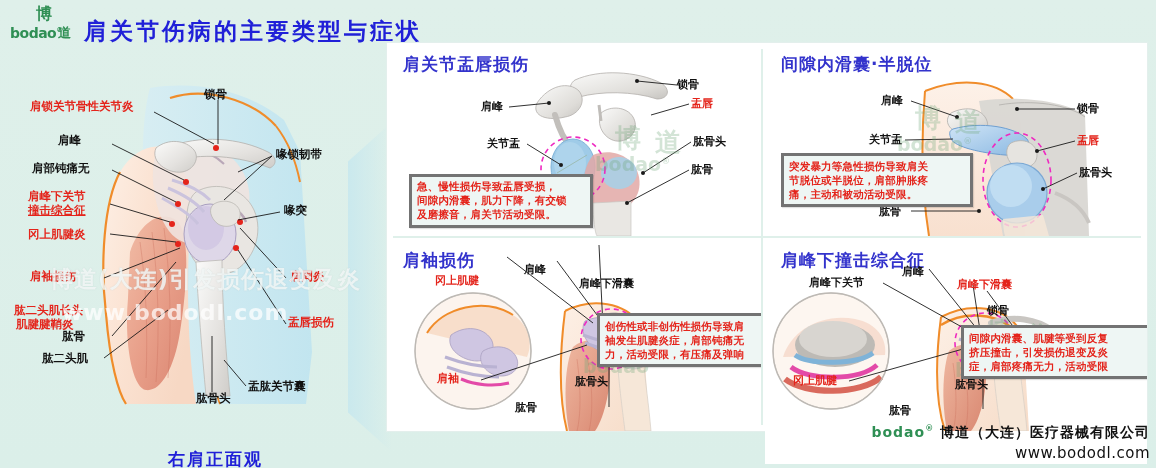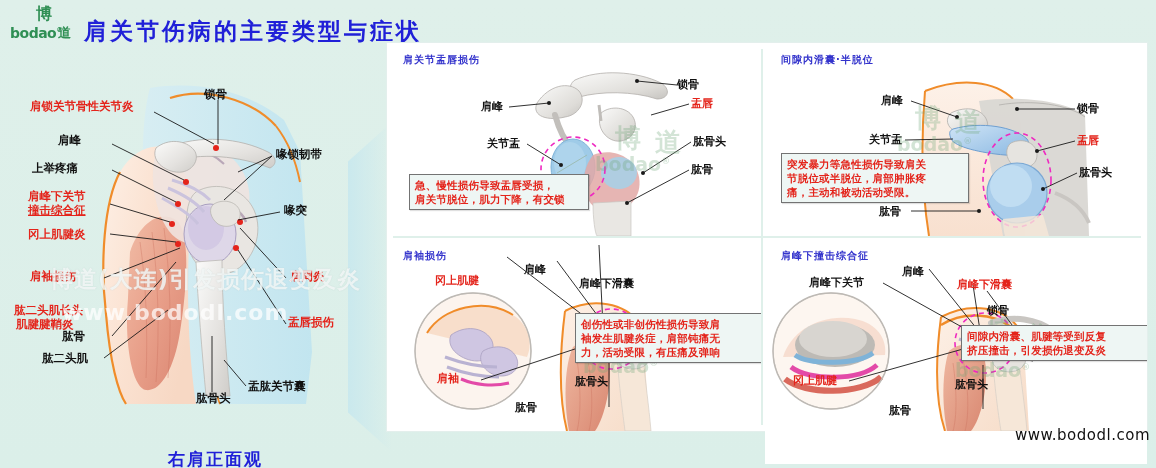--- a/index.html
+++ b/index.html
@@ -46,24 +46,24 @@
   .grid{position:absolute;left:386px;top:42px;width:760px;height:388px;
         background:#ffffff;border:1px solid #e3efec;}
   .cell{position:absolute;background:#ffffff;overflow:hidden;}
   .cell.c1{left:0;top:0;width:374px;height:193px;}
   .cell.c2{left:378px;top:0;width:382px;height:193px;}
   .cell.c3{left:0;top:196px;width:374px;height:192px;}
   .cell.c4{left:378px;top:196px;width:382px;height:225px;}
   .vsep{position:absolute;left:374px;top:6px;width:2px;height:376px;background:#dff0ea;}
   .hsep{position:absolute;left:6px;top:193px;width:748px;height:2px;background:#dff0ea;}
 
-  .cell-title{position:absolute;left:16px;top:10px;font-size:10px;font-weight:bold;
+  .cell-title{position:absolute;left:16px;top:10px;font-size:17px;font-weight:bold;
     color:#3333cc;letter-spacing:1px;white-space:nowrap;text-align:center;}
 
-  .box{position:absolute;background:#eef6f4;border:1px solid #737373;
+  .box{position:absolute;background:#eef6f4;border:3px solid #737373;
        padding:3px 5px;box-shadow:1px 1px 1px rgba(0,0,0,.12);}
   .box .t{font-size:10.5px;font-weight:bold;color:#e4241b;line-height:14px;
           letter-spacing:.2px;}
 
   .pl{position:absolute;font-size:11px;font-weight:bold;white-space:nowrap;line-height:12px;}
   .pl.blk{color:#111;}
   .pl.red{color:#e4241b;}
 
   .wmk{position:absolute;color:rgba(110,165,120,.30);font-weight:bold;
        white-space:nowrap;pointer-events:none;}
@@ -191,21 +191,21 @@
         <path d="M280,160 L238,168"></path>
         <path d="M286,226 L240,176"></path>
         <path d="M286,272 L238,198"></path>
         <path d="M246,334 L224,308"></path>
         <path d="M212,284 L212,340"></path>
       </g>
     </svg>
 
     <div class="lbl red" style="left:30px;top:48px;">肩锁关节骨性关节炎</div>
     <div class="lbl blk" style="left:58px;top:82px;">肩峰</div>
-    <div class="lbl blk" style="left:32px;top:110px;">上举疼痛</div>
+    <div class="lbl blk" style="left:32px;top:110px;">肩部钝痛无</div>
     <div class="lbl red" style="left:28px;top:138px;">肩峰下关节</div>
     <div class="lbl red" style="left:28px;top:152px;text-decoration:underline;">撞击综合征</div>
     <div class="lbl red" style="left:28px;top:176px;">冈上肌腱炎</div>
     <div class="lbl red" style="left:30px;top:218px;">肩袖损伤</div>
     <div class="lbl red" style="left:14px;top:252px;">肱二头肌长头</div>
     <div class="lbl red" style="left:16px;top:266px;">肌腱腱鞘炎</div>
     <div class="lbl blk" style="left:62px;top:278px;">肱骨</div>
     <div class="lbl blk" style="left:42px;top:300px;">肱二头肌</div>
 
     <div class="lbl blk" style="left:204px;top:36px;">锁骨</div>
@@ -277,23 +277,24 @@
       <div class="wmk" style="left:268px;top:82px;font-size:26px;">道</div>
       <div class="wmk" style="left:208px;top:110px;font-size:19px;font-family:'DejaVu Sans',sans-serif;"><span>bodao</span><span style="font-size:9px;vertical-align:super;">®</span></div>
 
       <div class="pl blk" style="left:290px;top:36px;">锁骨</div>
       <div class="pl blk" style="left:94px;top:58px;">肩峰</div>
       <div class="pl blk" style="left:100px;top:95px;">关节盂</div>
       <div class="pl blk" style="left:306px;top:93px;">肱骨头</div>
       <div class="pl red" style="left:304px;top:55px;">盂唇</div>
       <div class="pl blk" style="left:304px;top:121px;">肱骨</div>
 
-      <div class="box" style="left:22px;top:131px;width:168px;">
+      <div class="box" style="left:22px;top:131px;width:168px;font-family:Liberation Serif, serif;">
         <div class="t">急、慢性损伤导致盂唇受损，</div>
-        <div class="t">肩关节脱位，肌力下降，有交锁</div>
+        <div class="t">间隙内滑囊，肌力下降，有交锁</div>
+        <div class="t">及磨擦音，肩关节活动受限。</div>
       </div>
       <svg width="374" height="193" style="position:absolute;left:0;top:0;pointer-events:none;">
         <path d="M170,130 L200,112" stroke="#9dbdb6" stroke-width="1" fill="none"></path>
       </svg>
     </div>
 
     <div class="cell c2">
       <div class="cell-title">间隙内滑囊·半脱位</div>
 
       <svg width="382" height="193" style="position:absolute;left:0;top:0;">
@@ -445,21 +446,21 @@
       <div class="wmk" style="left:252px;top:74px;font-size:24px;">道</div>
       <div class="wmk" style="left:196px;top:116px;font-size:19px;font-family:'DejaVu Sans',sans-serif;"><span>bodao</span><span style="font-size:9px;vertical-align:super;">®</span></div>
 
       <div class="pl red" style="left:48px;top:36px;">冈上肌腱</div>
       <div class="pl blk" style="left:137px;top:25px;">肩峰</div>
       <div class="pl blk" style="left:192px;top:39px;">肩峰下滑囊</div>
       <div class="pl red" style="left:50px;top:134px;">肩袖</div>
       <div class="pl blk" style="left:128px;top:163px;">肱骨</div>
       <div class="pl blk" style="left:188px;top:137px;">肱骨头</div>
 
-      <div class="box" style="left:188px;top:74px;width:178px;">
+      <div class="box" style="left:210px;top:74px;width:178px;">
         <div class="t">创伤性或非创伤性损伤导致肩</div>
         <div class="t">袖发生肌腱炎症，肩部钝痛无</div>
         <div class="t">力，活动受限，有压痛及弹响</div>
       </div>
     </div>
 
     <div class="cell c4">
       <div class="cell-title">肩峰下撞击综合征</div>
 
       <svg width="382" height="192" style="position:absolute;left:0;top:0;">
@@ -532,21 +533,23 @@
       <div class="pl blk" style="left:137px;top:27px;">肩峰</div>
       <div class="pl red" style="left:192px;top:40px;">肩峰下滑囊</div>
       <div class="pl blk" style="left:222px;top:66px;">锁骨</div>
       <div class="pl red" style="left:28px;top:136px;">冈上肌腱</div>
       <div class="pl blk" style="left:124px;top:166px;">肱骨</div>
       <div class="pl blk" style="left:190px;top:140px;">肱骨头</div>
 
       <div class="box" style="left:196px;top:86px;width:180px;">
         <div class="t">间隙内滑囊、肌腱等受到反复</div>
         <div class="t">挤压撞击，引发损伤退变及炎</div>
+        <div class="t">症，肩部疼痛无力，活动受限</div>
       </div>
     </div>
   </div>
 
   <div class="footer">
+    <div class="f1"><span class="b">bodao</span><span class="rg">®</span> <span>博道（大连）医疗器械有限公司</span></div>
     <div class="f2">www.bododl.com</div>
   </div>
 
 </div>
 
 </body></html>

